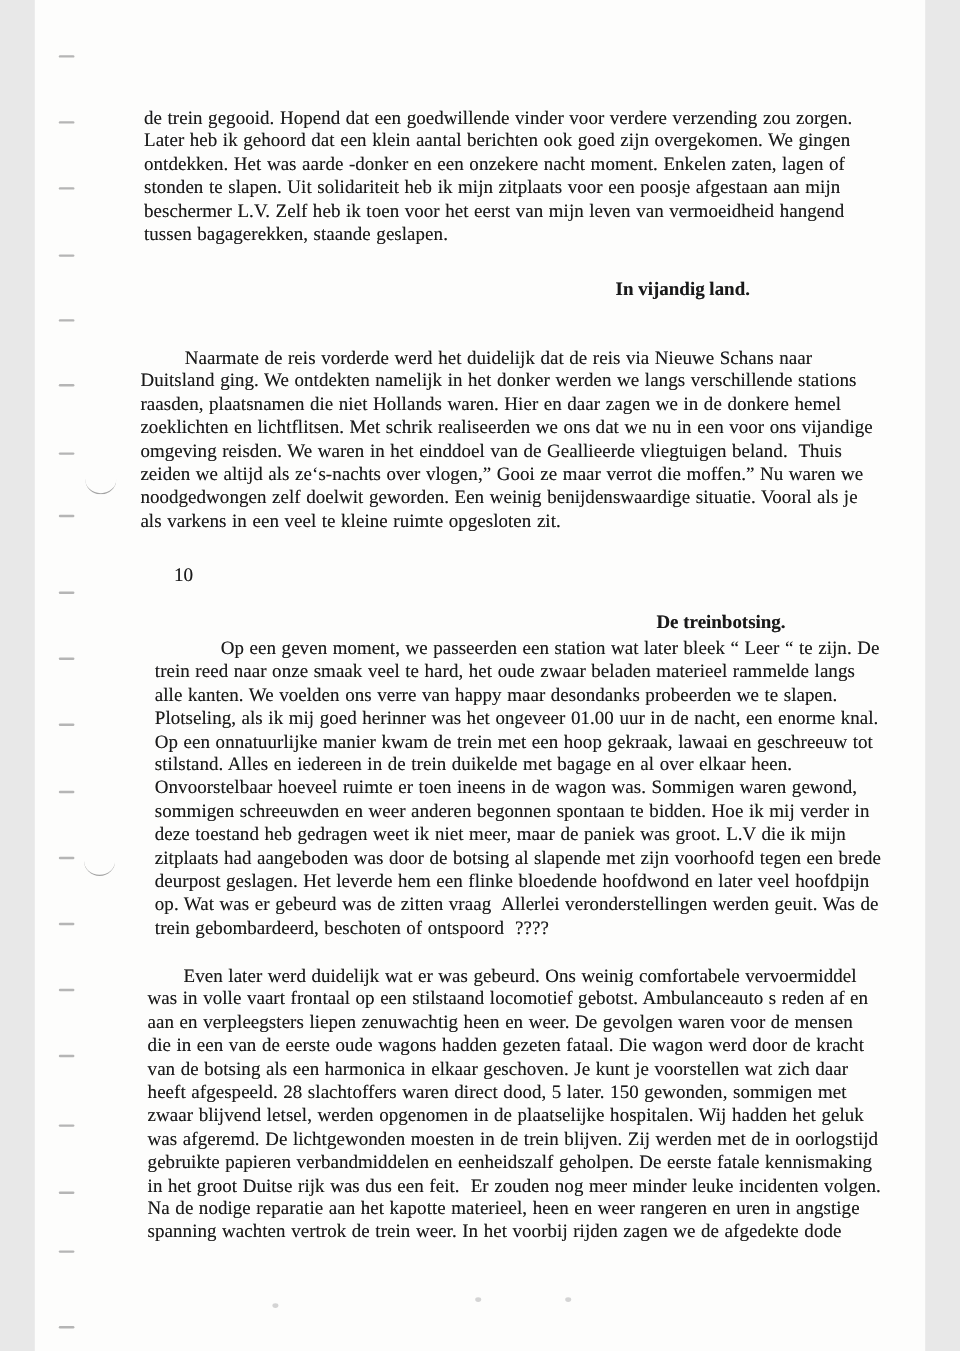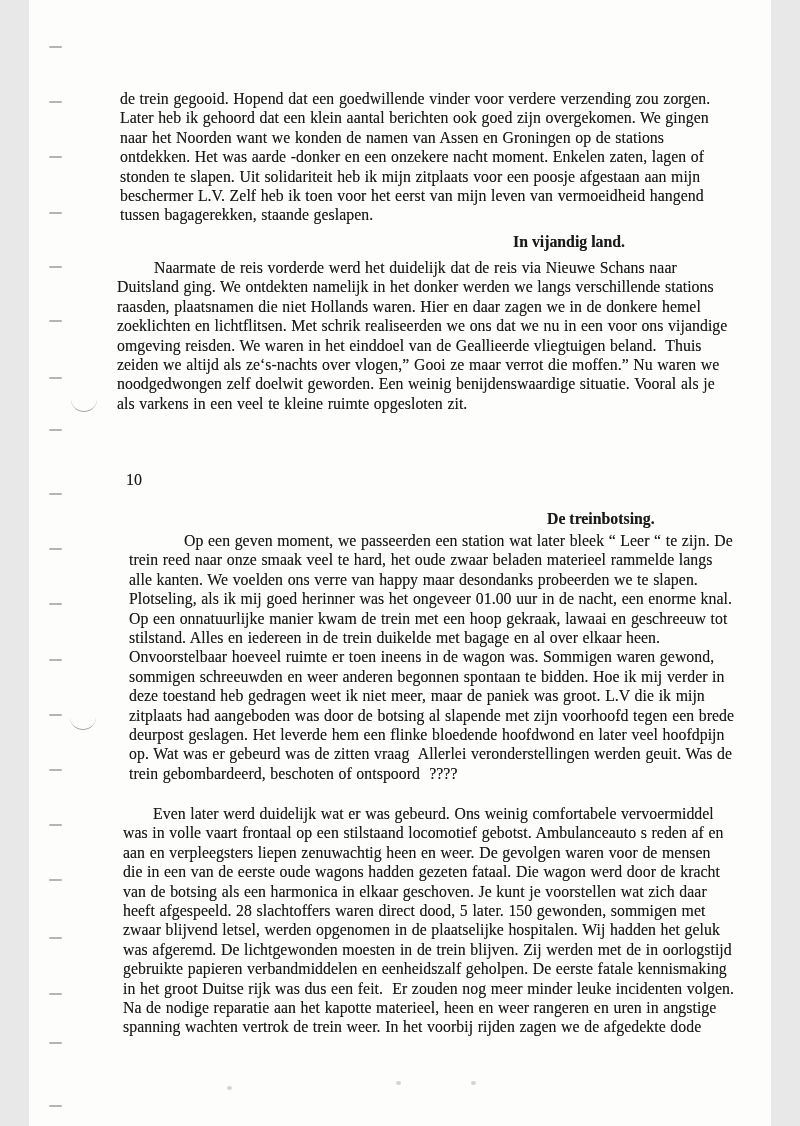--- a/index.html
+++ b/index.html
@@ -14,21 +14,21 @@
     text-shadow:0 0 0.35px rgba(0,0,0,0.45);
   }
   .para {
     position:absolute;
     font-size:15.8px;
     line-height:19.4px;
     letter-spacing:0.05px;
     word-spacing:0.6px;
   }
   .para .line { white-space:pre; height:19.4px; }
-  #para2 .line:first-child { padding-left:37px; }
+  #para2 .line:first-child { padding-left:37px;margin-top:31px; }
   #para3 .line:first-child { padding-left:55px; }
   #para4 .line:first-child { padding-left:30px; }
   .heading {
     position:absolute;
     font-weight:bold;
     font-size:15.8px;
     white-space:pre;
   }
   .page-number {
     position:absolute;
@@ -90,41 +90,40 @@
     </div>
   <div>
       <div class="speck" style="left: 198px; top: 1086px;"></div>
       <div class="speck" style="left: 367px; top: 1081px;"></div>
       <div class="speck" style="left: 442px; top: 1081px;"></div>
     </div>
 
   <div class="para" id="para1" style="top:89px; left:91px;">
       <div class="line">de trein gegooid. Hopend dat een goedwillende vinder voor verdere verzending zou zorgen.</div>
       <div class="line">Later heb ik gehoord dat een klein aantal berichten ook goed zijn overgekomen. We gingen</div>
-      <div class="line">naar het Noorden want we konden de namen van Assen en Groningen op de stations</div>
       <div class="line">ontdekken. Het was aarde -donker en een onzekere nacht moment. Enkelen zaten, lagen of</div>
       <div class="line">stonden te slapen. Uit solidariteit heb ik mijn zitplaats voor een poosje afgestaan aan mijn</div>
       <div class="line">beschermer L.V. Zelf heb ik toen voor het eerst van mijn leven van vermoeidheid hangend</div>
       <div class="line">tussen bagagerekken, staande geslapen.</div>
     </div>
 
   <div class="heading" style="top:233px; left:484px;">In vijandig land.</div>
 
   <div class="para" id="para2" style="top:258px; left:88px;">
       <div class="line">Naarmate de reis vorderde werd het duidelijk dat de reis via Nieuwe Schans naar</div>
       <div class="line">Duitsland ging. We ontdekten namelijk in het donker werden we langs verschillende stations</div>
       <div class="line">raasden, plaatsnamen die niet Hollands waren. Hier en daar zagen we in de donkere hemel</div>
       <div class="line">zoeklichten en lichtflitsen. Met schrik realiseerden we ons dat we nu in een voor ons vijandige</div>
       <div class="line">omgeving reisden. We waren in het einddoel van de Geallieerde vliegtuigen beland.  Thuis</div>
       <div class="line">zeiden we altijd als ze‘s-nachts over vlogen,” Gooi ze maar verrot die moffen.” Nu waren we</div>
       <div class="line">noodgedwongen zelf doelwit geworden. Een weinig benijdenswaardige situatie. Vooral als je</div>
       <div class="line">als varkens in een veel te kleine ruimte opgesloten zit.</div>
     </div>
 
-  <div class="page-number" style="top:471px; left:97px;">10</div>
+  <div class="page-number" style="top:471px; left:116px;">10</div>
 
   <div class="heading" style="top:510px; left:518px;">De treinbotsing.</div>
 
   <div class="para" id="para3" style="top:531px; left:100px;">
       <div class="line">Op een geven moment, we passeerden een station wat later bleek “ Leer “ te zijn. De</div>
       <div class="line">trein reed naar onze smaak veel te hard, het oude zwaar beladen materieel rammelde langs</div>
       <div class="line">alle kanten. We voelden ons verre van happy maar desondanks probeerden we te slapen.</div>
       <div class="line">Plotseling, als ik mij goed herinner was het ongeveer 01.00 uur in de nacht, een enorme knal.</div>
       <div class="line">Op een onnatuurlijke manier kwam de trein met een hoop gekraak, lawaai en geschreeuw tot</div>
       <div class="line">stilstand. Alles en iedereen in de trein duikelde met bagage en al over elkaar heen.</div>

